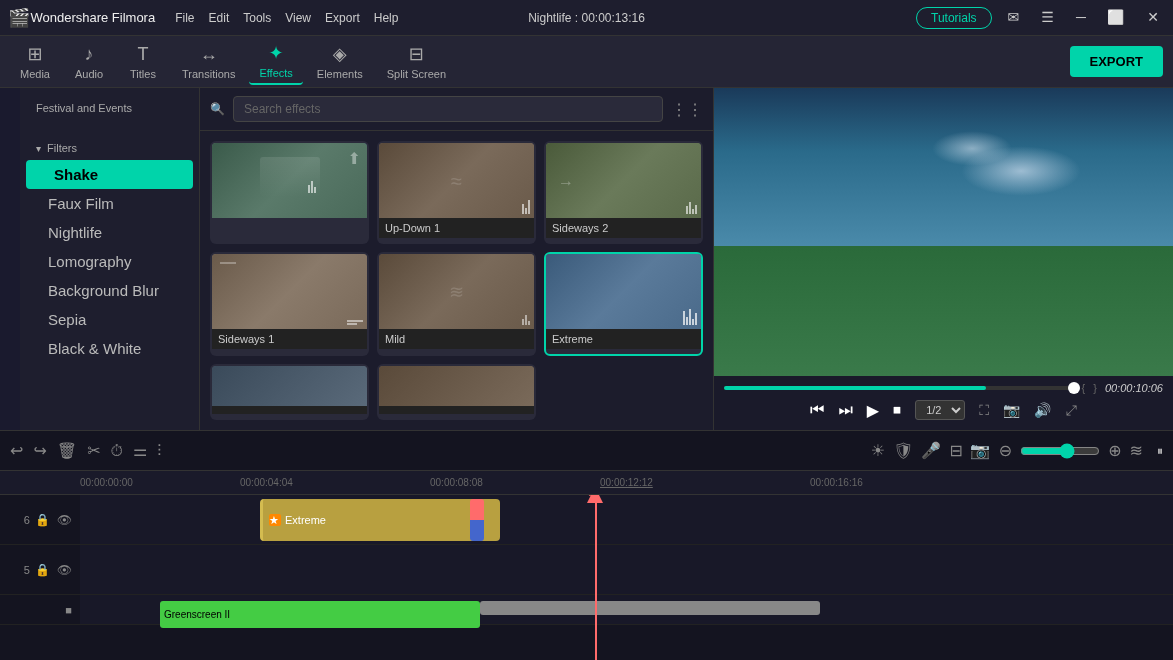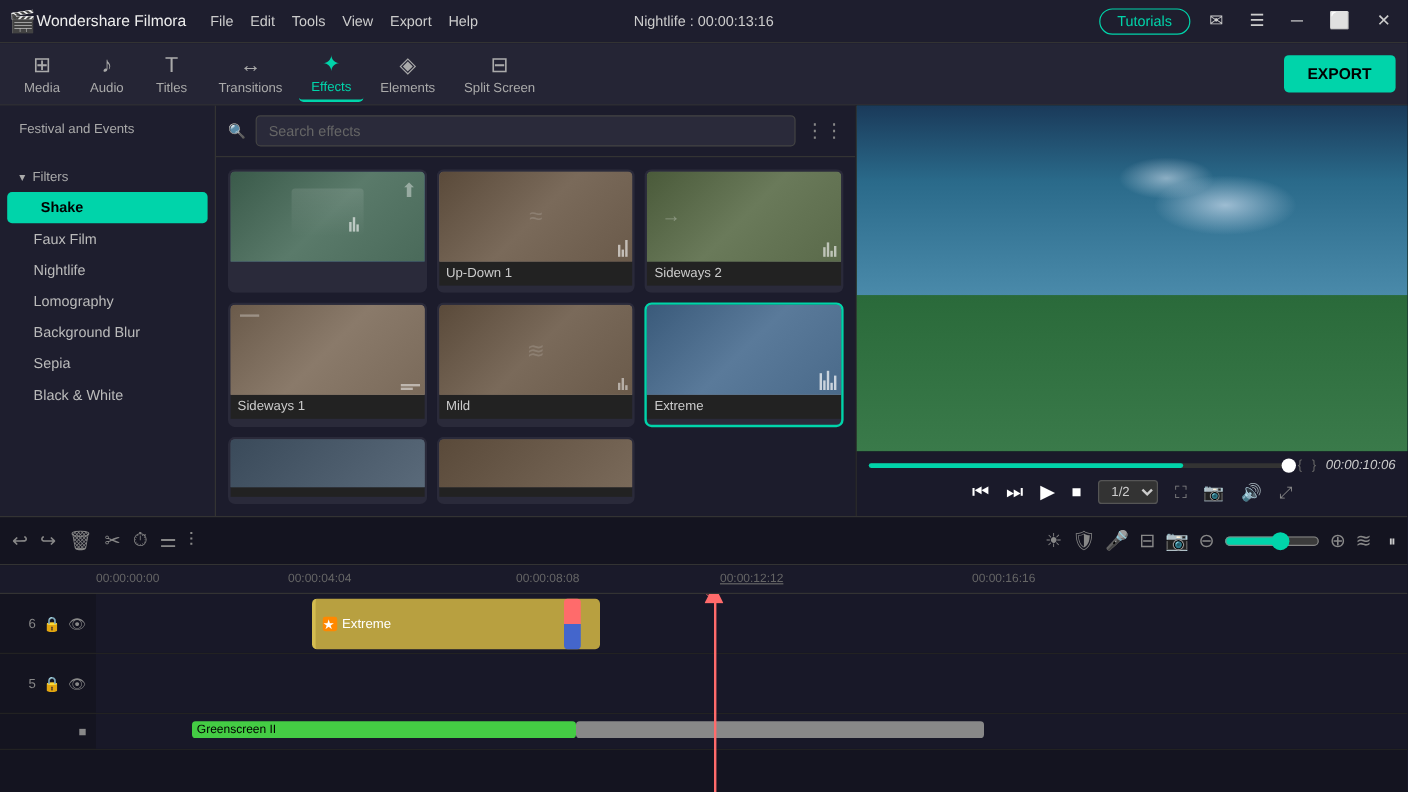--- a/index.html
+++ b/index.html
@@ -15,28 +15,28 @@
     .win-ctrl { color: #ccc; font-size: 14px; cursor: pointer; padding: 2px 6px; }
 
     
     #toolbar { display: flex; align-items: center; background: #252535; height: 52px; border-bottom: 1px solid #333; padding: 0 10px; gap: 4px; }
     .tool-btn { display: flex; flex-direction: column; align-items: center; justify-content: center; padding: 4px 10px; cursor: pointer; border-radius: 4px; color: #aaa; font-size: 11px; gap: 3px; min-width: 50px; }
     .tool-btn.active { color: #00d4aa; border-bottom: 2px solid #00d4aa; }
     .tool-icon { font-size: 18px; }
     #export-btn { background: #00d4aa; color: #000; border: none; border-radius: 4px; padding: 8px 20px; font-size: 13px; font-weight: bold; cursor: pointer; margin-left: auto; }
 
     
-    #main-content { display: flex; height: calc(660px - 36px - 52px - 230px); }
+    #main-content { display: flex; height: calc(660px - 36px - 52px - 230px); margin-left: 20px; }
 
     
     #sidebar { width: 180px; background: #1e1e2e; border-right: 1px solid #333; overflow-y: auto; flex-shrink: 0; }
     .sidebar-section { padding: 8px 0; }
     .sidebar-section-title { padding: 6px 16px; color: #aaa; font-size: 11px; display: flex; align-items: center; gap: 6px; cursor: pointer; }
     .sidebar-section-title .arrow { font-size: 10px; }
-    .sidebar-item { padding: 6px 20px 6px 28px; cursor: pointer; color: #bbb; font-size: 12px; border-radius: 0; }
+    .sidebar-item { padding: 6px 20px 6px 28px; cursor: pointer; color: #bbb; font-size: 15px; border-radius: 0; }
     .sidebar-item.active { background: #00d4aa; color: #000; font-weight: bold; border-radius: 4px; margin: 0 6px; }
 
     
     #effects-panel { flex: 1; background: #1c1c2c; overflow: hidden; display: flex; flex-direction: column; }
     #search-bar { display: flex; align-items: center; padding: 8px 10px; border-bottom: 1px solid #333; gap: 8px; }
     #search-input { background: #2a2a3a; border: 1px solid #444; border-radius: 4px; padding: 5px 10px; color: #ccc; font-size: 12px; flex: 1; outline: none; }
     #search-input::placeholder { color: #666; }
     #grid-icon { color: #888; cursor: pointer; font-size: 16px; }
     #effects-grid { display: grid; grid-template-columns: repeat(3, 1fr); gap: 8px; padding: 10px; overflow-y: auto; flex: 1; }
     .effect-card { background: #2a2a3a; border-radius: 6px; overflow: hidden; cursor: pointer; position: relative; border: 2px solid transparent; }
@@ -81,21 +81,21 @@
     .ruler-mark { position: absolute; color: #666; font-size: 10px; }
     #timeline-tracks { flex: 1; display: flex; flex-direction: column; overflow: hidden; position: relative; }
     .track-row { display: flex; align-items: center; height: 50px; border-bottom: 1px solid #222; }
     .track-controls { width: 80px; display: flex; align-items: center; justify-content: flex-end; gap: 6px; padding-right: 8px; flex-shrink: 0; color: #888; font-size: 12px; }
     .track-area { flex: 1; height: 100%; position: relative; background: #181828; }
     #playhead { position: absolute; left: 595px; top: 0; bottom: 0; width: 2px; background: #ff6b6b; z-index: 10; }
     #playhead-top { position: absolute; top: -8px; left: -8px; width: 16px; height: 16px; background: #ff6b6b; clip-path: polygon(50% 100%, 0 0, 100% 0); transform: rotate(180deg); }
     .clip-extreme { position: absolute; left: 180px; top: 4px; width: 240px; height: 42px; background: #b8a040; border-radius: 4px; border-left: 3px solid #d4bc50; display: flex; align-items: center; padding: 0 6px; font-size: 11px; color: #fff; gap: 4px; }
     .clip-marker { width: 12px; height: 12px; background: #ff8800; border-radius: 2px; flex-shrink: 0; }
     .clip-effect1 { position: absolute; left: 390px; top: 4px; width: 14px; height: 42px; background: linear-gradient(180deg, #ff6b6b 50%, #4466cc 50%); border-radius: 3px; }
-    .track-green { position: absolute; left: 80px; top: 6px; height: 14px; width: 320px; background: #44cc44; border-radius: 3px; display: flex; align-items: center; padding: 0 4px; font-size: 10px; color: #000; }
+    .track-green { position: absolute; left: 80px; top: 6px; height: 27px; width: 320px; background: #44cc44; border-radius: 3px; display: flex; align-items: center; padding: 0 4px; font-size: 10px; color: #000; }
     .track-green2 { position: absolute; left: 400px; top: 6px; height: 14px; width: 340px; background: #888; border-radius: 3px; }
     #scissors-icon { position: absolute; left: 594px; top: -10px; color: #ff6b6b; font-size: 14px; z-index: 11; transform: translateX(-50%); }
     .track-num { font-size: 11px; color: #888; }
     .track-lock { font-size: 12px; color: #888; cursor: pointer; }
     .track-eye { font-size: 12px; color: #888; cursor: pointer; }
 
     
     #sidebar::-webkit-scrollbar { width: 4px; }
     #sidebar::-webkit-scrollbar-thumb { background: #444; border-radius: 2px; }
     #effects-grid::-webkit-scrollbar { width: 4px; }

